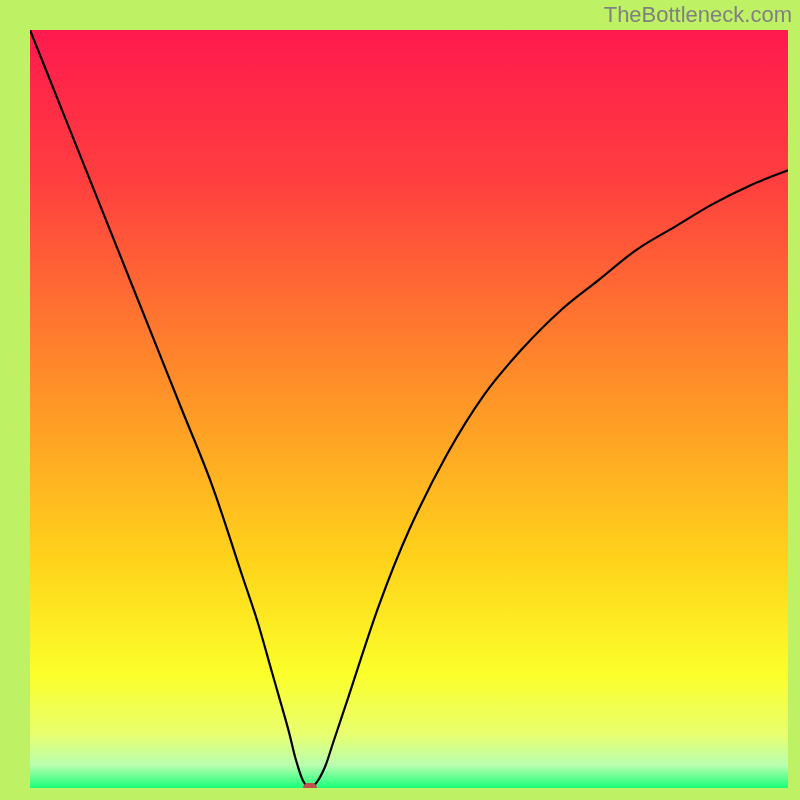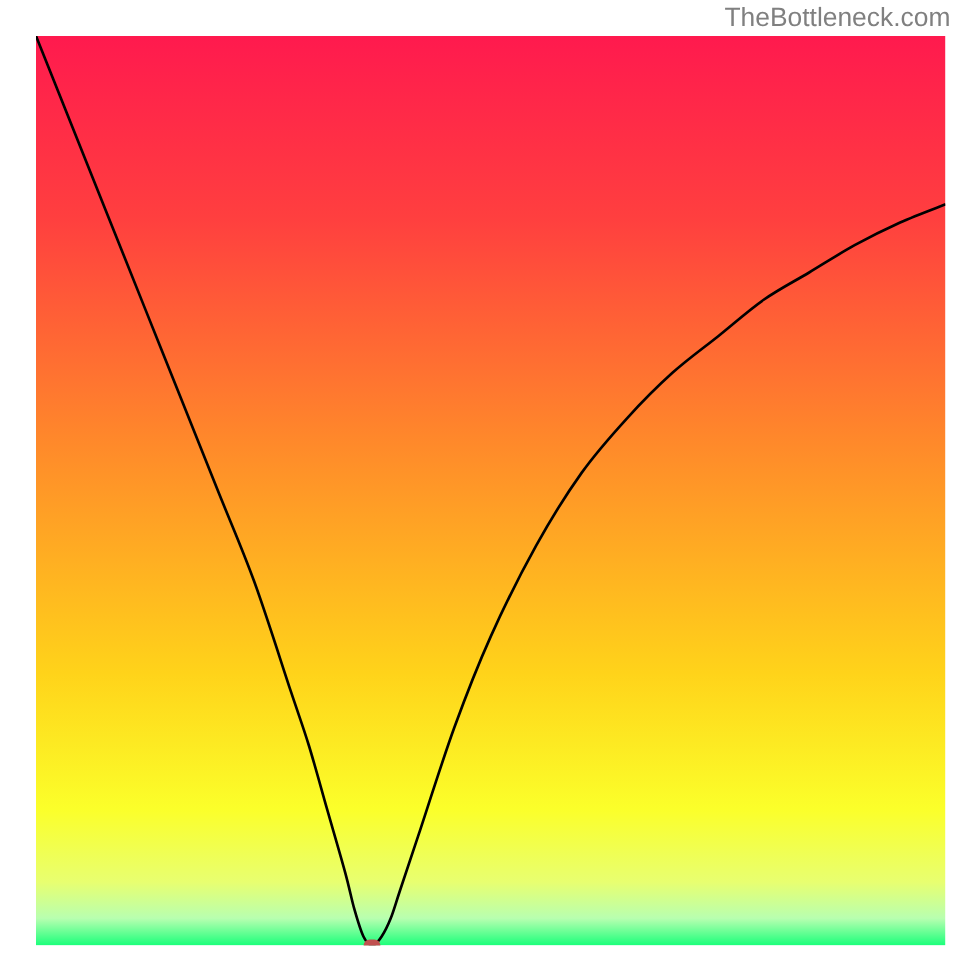--- a/index.html
+++ b/index.html
@@ -1,20 +1,20 @@
 <!DOCTYPE html>
 <html><head>
 <meta charset="utf-8">
 <style>
   * { margin: 0; padding: 0; box-sizing: border-box; }
   html, body { width: 800px; height: 800px; overflow: hidden; background: #000; }
   .container {
     width: 800px;
     height: 800px;
-    background: #ffffff;
+    background: #bef264;
     position: relative;
   }
   .watermark {
     position: absolute;
     top: 2px;
     right: 8px;
     color: #808080;
     font-family: Arial, sans-serif;
     font-size: 22px;
     font-weight: normal;

